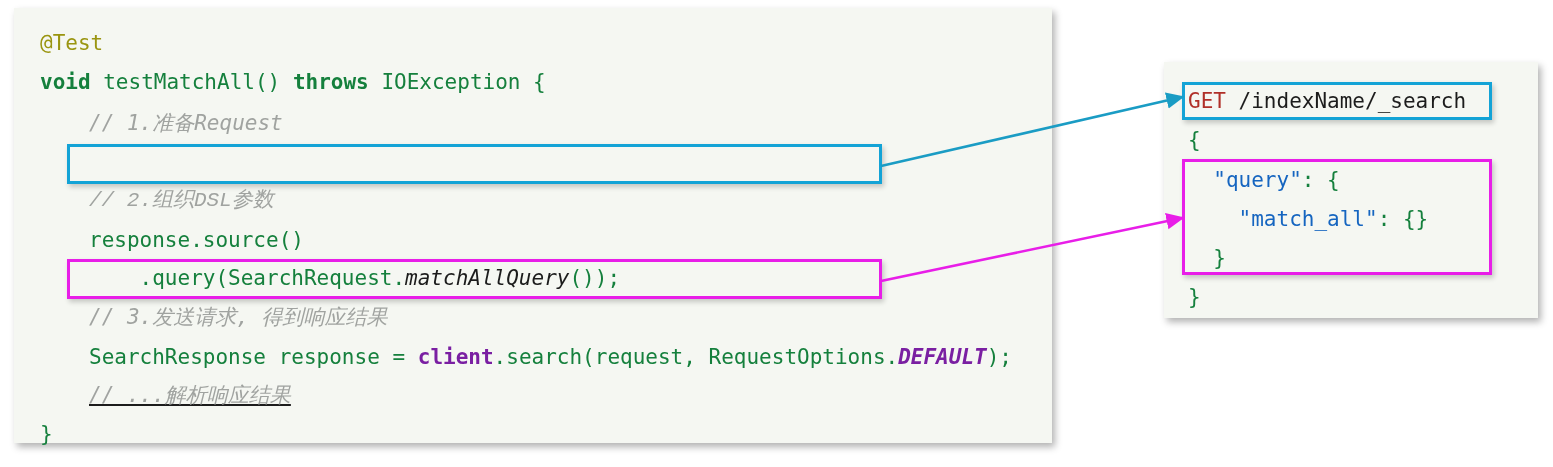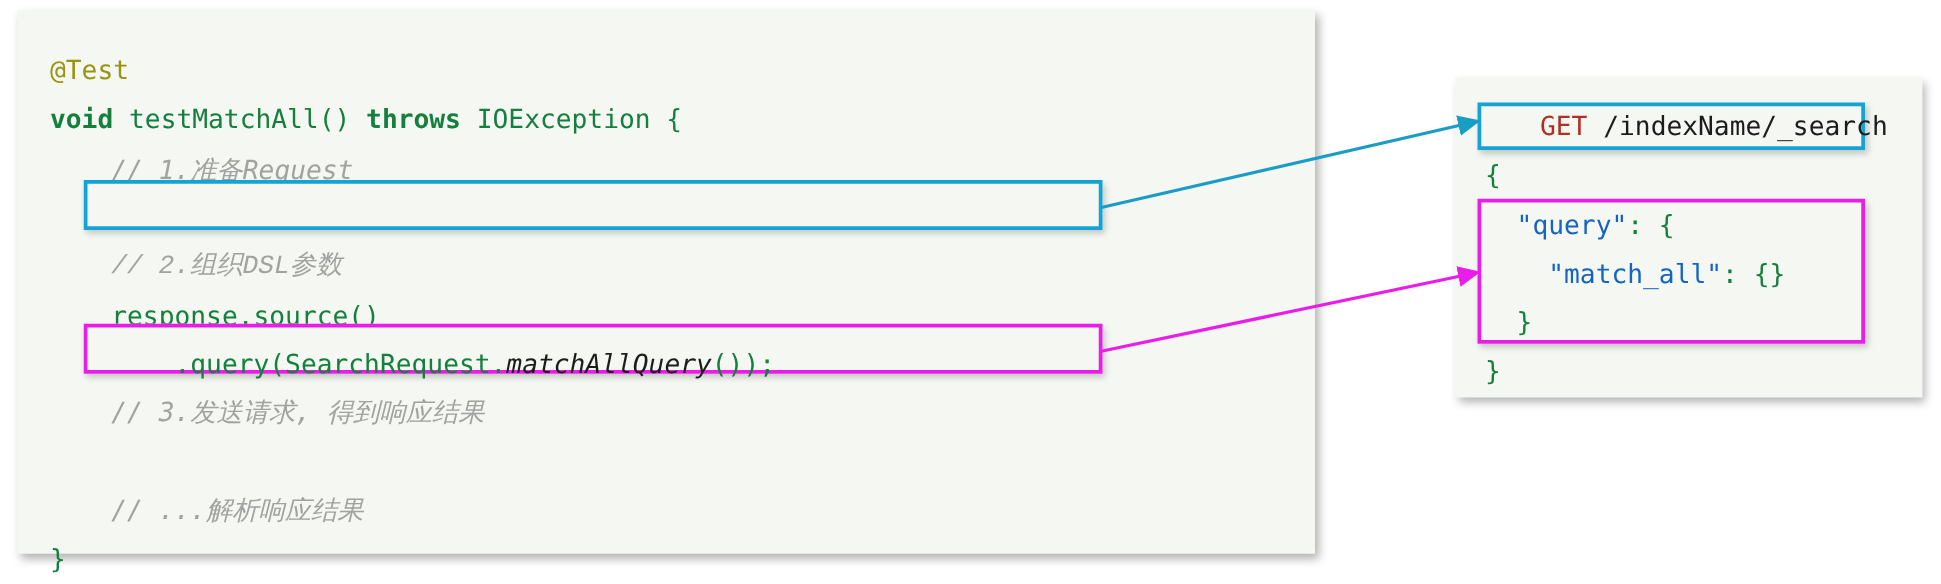--- a/index.html
+++ b/index.html
@@ -25,21 +25,20 @@
     box-shadow: 3px 4px 7px rgba(0,0,0,0.30);
   }
   .code-line {
     position: absolute;
     white-space: pre;
     font-family: "DejaVu Sans Mono", "Liberation Mono", monospace;
     font-size: 21px;
     line-height: 26px;
     color: #1c1c1c;
     letter-spacing: 0px;
-    margin-top: 13px;
   }
   .tok-anno   { color: #9a9510; }
   .tok-kw     { color: #15803d; font-weight: bold; }
   .tok-str    { color: #0b8613; font-weight: bold; }
   .tok-cmt    { color: #a0a3a0; font-style: italic; }
   .tok-field  { color: #7a1fa2; font-weight: bold; }
   .tok-static { color: #7a1fa2; font-weight: bold; font-style: italic; }
   .tok-ital   { font-style: italic; }
   .tok-plain  { color: #15803d; }
 
@@ -61,21 +60,21 @@
     box-shadow: 3px 4px 7px rgba(0,0,0,0.30);
   }
   .dsl-line {
     position: absolute;
     white-space: pre;
     font-family: "DejaVu Sans Mono", "Liberation Mono", monospace;
     font-size: 21px;
     line-height: 26px;
     color: #1c1c1c;
   }
-  .tok-verb { color: #b03028; margin-left: 44px; }
+  .tok-verb { color: #b03028; }
   .tok-key  { color: #1565c0; }
   .tok-path { color: #1c1c1c; }
 
   
   #arrows {
     position: absolute;
     left: 0; top: 0;
     width: 1553px; height: 467px;
     pointer-events: none;
   }
@@ -97,22 +96,23 @@
 
     <div class="code-line" style="left:75px; top:180px;font-family:Liberation Mono, monospace;"><span class="tok-cmt">// 2.组织DSL参数</span></div>
 
     <div class="code-line" style="left:75px; top:219px;"><span class="tok-plain">response.source()</span></div>
 
     <div class="hl-box hl-magenta" style="left:53px; top:251px; width:815px; height:40px;"></div>
     <div class="code-line" style="left:75px; top:257px;"><span class="tok-plain">    .query(SearchRequest.</span><span class="tok-ital">matchAllQuery</span><span class="tok-plain">());</span></div>
 
     <div class="code-line" style="left:75px; top:296px;"><span class="tok-cmt">// 3.发送请求, 得到响应结果</span></div>
 
+    <div class="code-line" style="left:75px; top:336px;"><span class="tok-plain">SearchResponse response = </span><span class="tok-field">client</span><span class="tok-plain">.search(request, RequestOptions.</span><span class="tok-static">DEFAULT</span><span class="tok-plain">);</span></div>
 
-    <div class="code-line" style="left:75px; top:374px;"><span class="tok-cmt">// ...解析响应结果</span></div>
+    <div class="code-line" style="left:75px; top:374px;text-decoration:underline;"><span class="tok-cmt">// ...解析响应结果</span></div>
 
     <div class="code-line" style="left:26px; top:413px;"><span class="tok-plain">}</span></div>
   </div>
 
   <div id="dsl-panel">
 
     <div class="hl-box hl-cyan" style="left:18px; top:20px; width:310px; height:38px;"></div>
     <div class="dsl-line" style="left:24px; top:26px;"><span class="tok-verb">GET</span><span class="tok-path"> /indexName/_search</span></div>
 
     <div class="dsl-line" style="left:24px; top:65px;"><span class="tok-plain">{</span></div>

